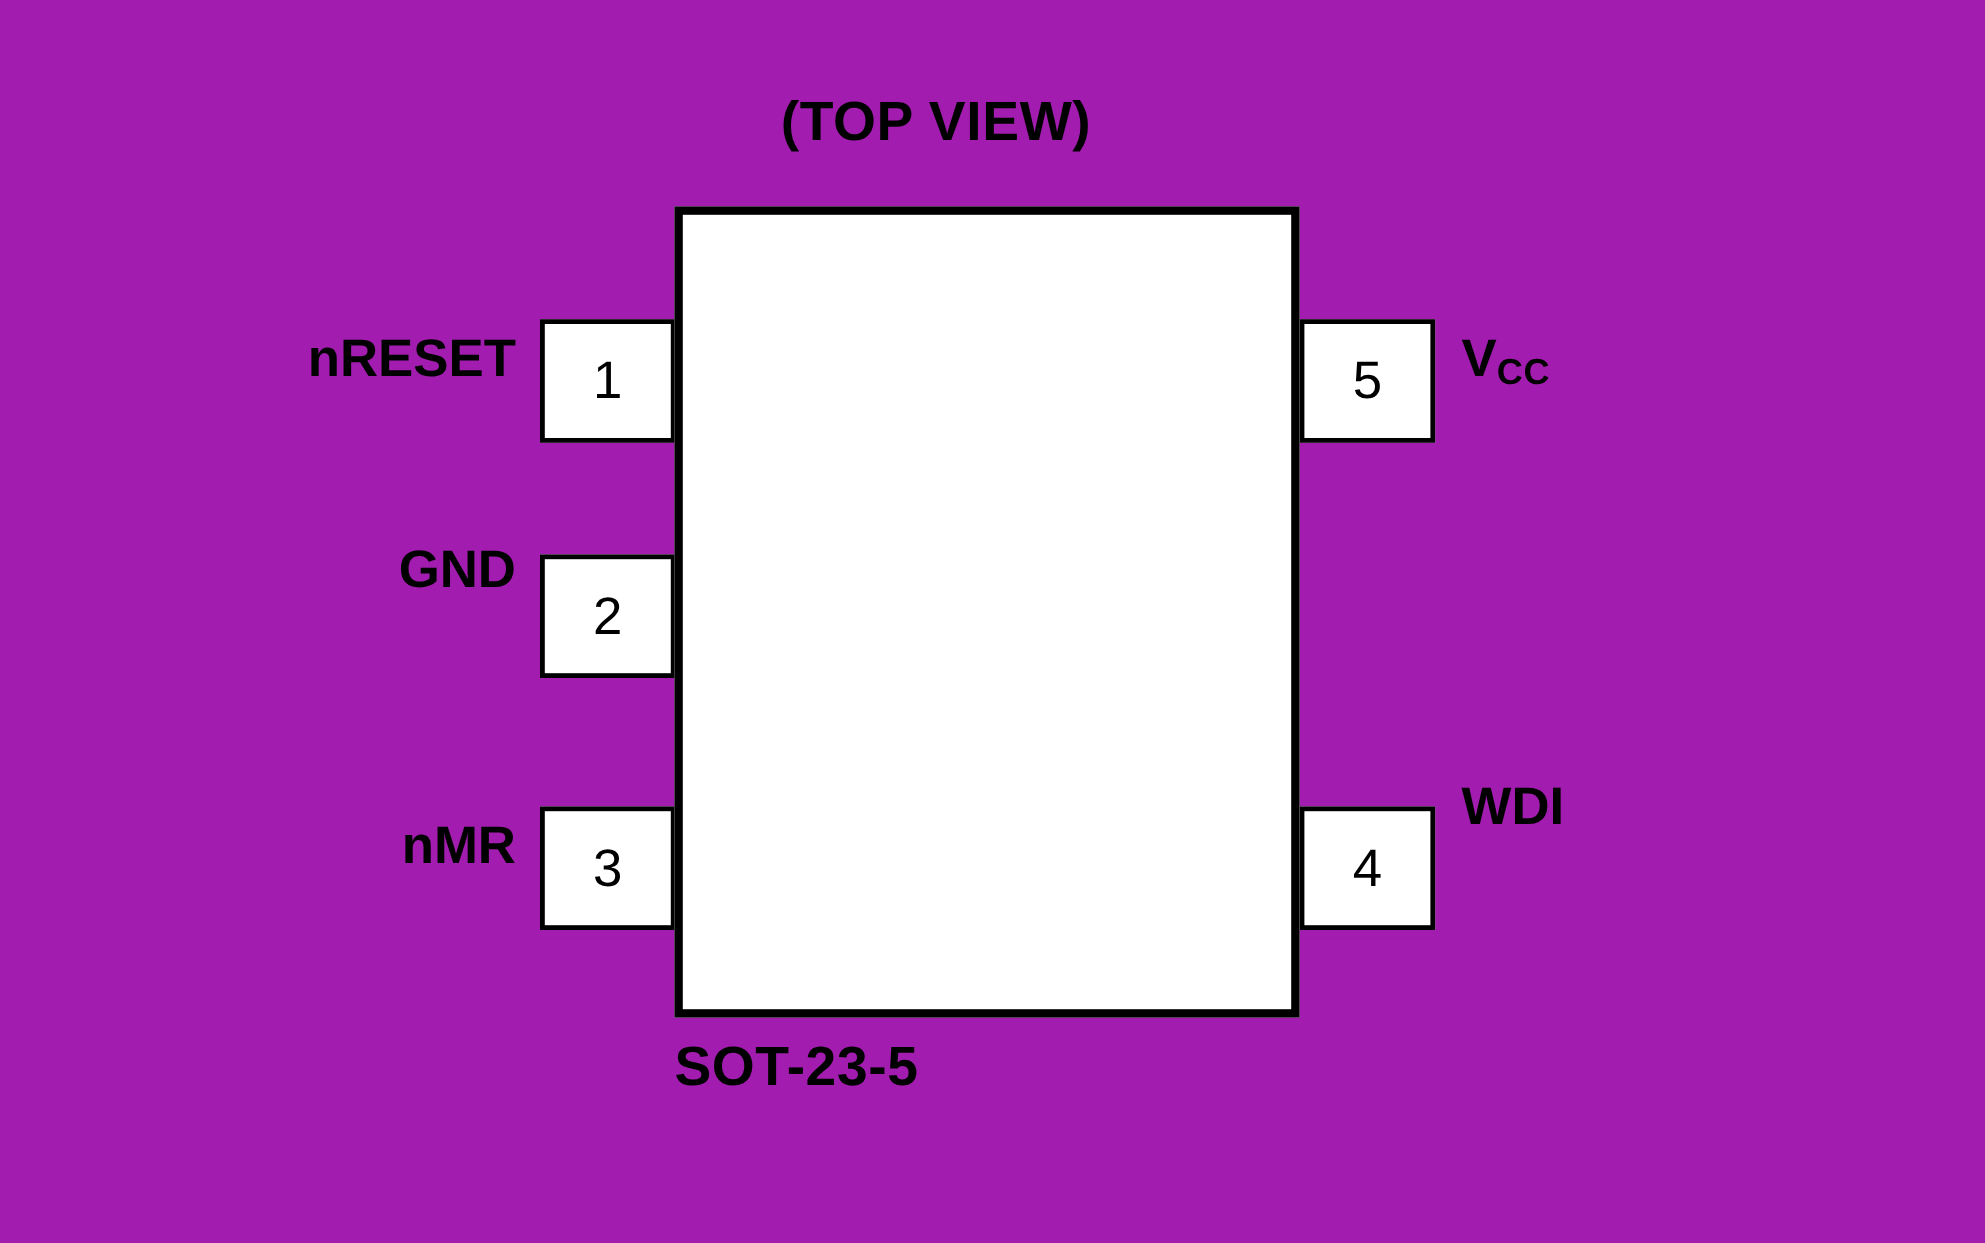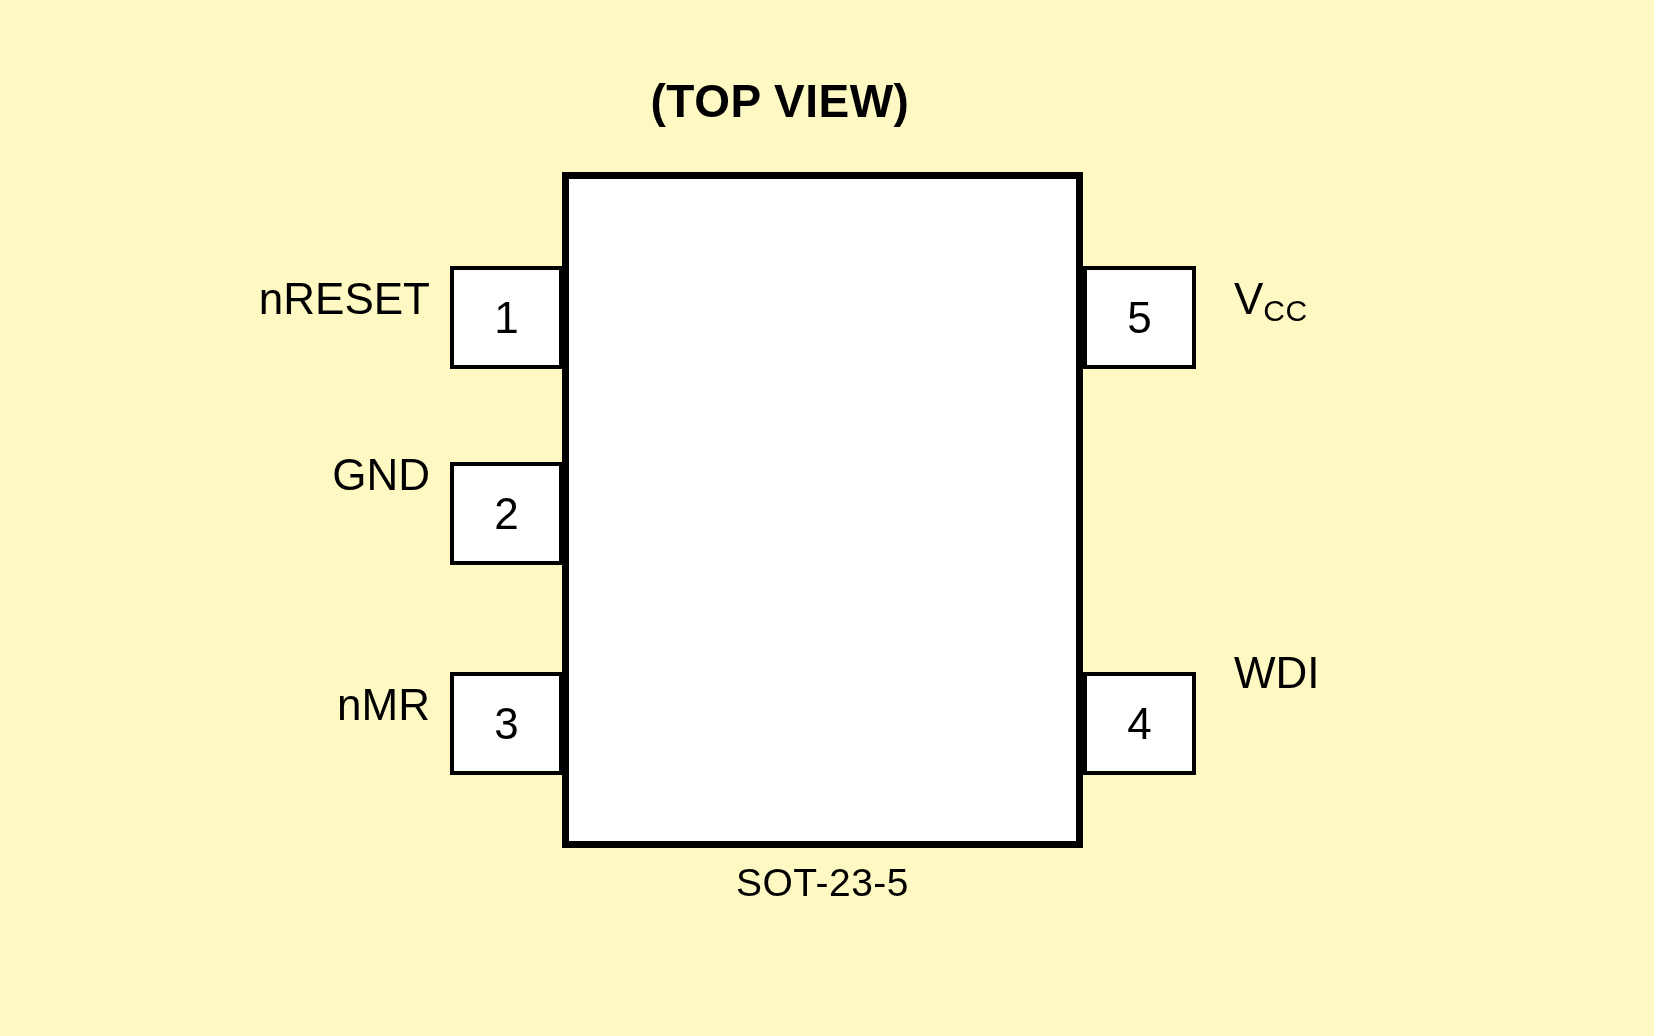--- a/index.html
+++ b/index.html
@@ -10,21 +10,21 @@
   }
   body {
     font-family: "Liberation Sans", sans-serif;
     color: #000000;
   }
 
   #canvas {
     position: relative;
     width: 1654px;
     height: 1036px;
-    background: #fef9c3;
+    background: #a21caf;
     overflow: hidden;
   }
 
   
   .title {
     position: absolute;
     left: 0;
     top: 74px;
     width: 1560px;
     text-align: center;
@@ -75,25 +75,24 @@
   .pin.p1 { top: 266px; }
   .pin.p2 { top: 462px; }
   .pin.p3 { top: 672px; }
   .pin.p5 { top: 266px; }
   .pin.p4 { top: 672px; }
 
   
   .pin-label {
     position: absolute;
     font-size: 44px;
-    font-weight: normal;
+    font-weight: bold;
     line-height: 1;
     white-space: nowrap;
     z-index: 3;
-    margin-left: 16px;
   }
   .pin-label.lbl-left {
     right: 1224px;          
     text-align: right;
   }
   .pin-label.lbl-right {
     left: 1218px;
     text-align: center;
   }
   .lbl-nreset { top: 277px; }
@@ -109,23 +108,23 @@
     top: 7px;
     letter-spacing: 0.5px;
   }
 
   
   .pkg-name {
     position: absolute;
     left: 562px;
     top: 861px;
     width: 521px;
-    text-align: center;
-    font-size: 39px;
-    font-weight: normal;
+    text-align: left;
+    font-size: 46px;
+    font-weight: bold;
     letter-spacing: 0.5px;
     white-space: nowrap;
   }
 </style>
 </head>
 <body>
 
 <div id="canvas">
 
   <div class="title">(TOP VIEW)</div>

